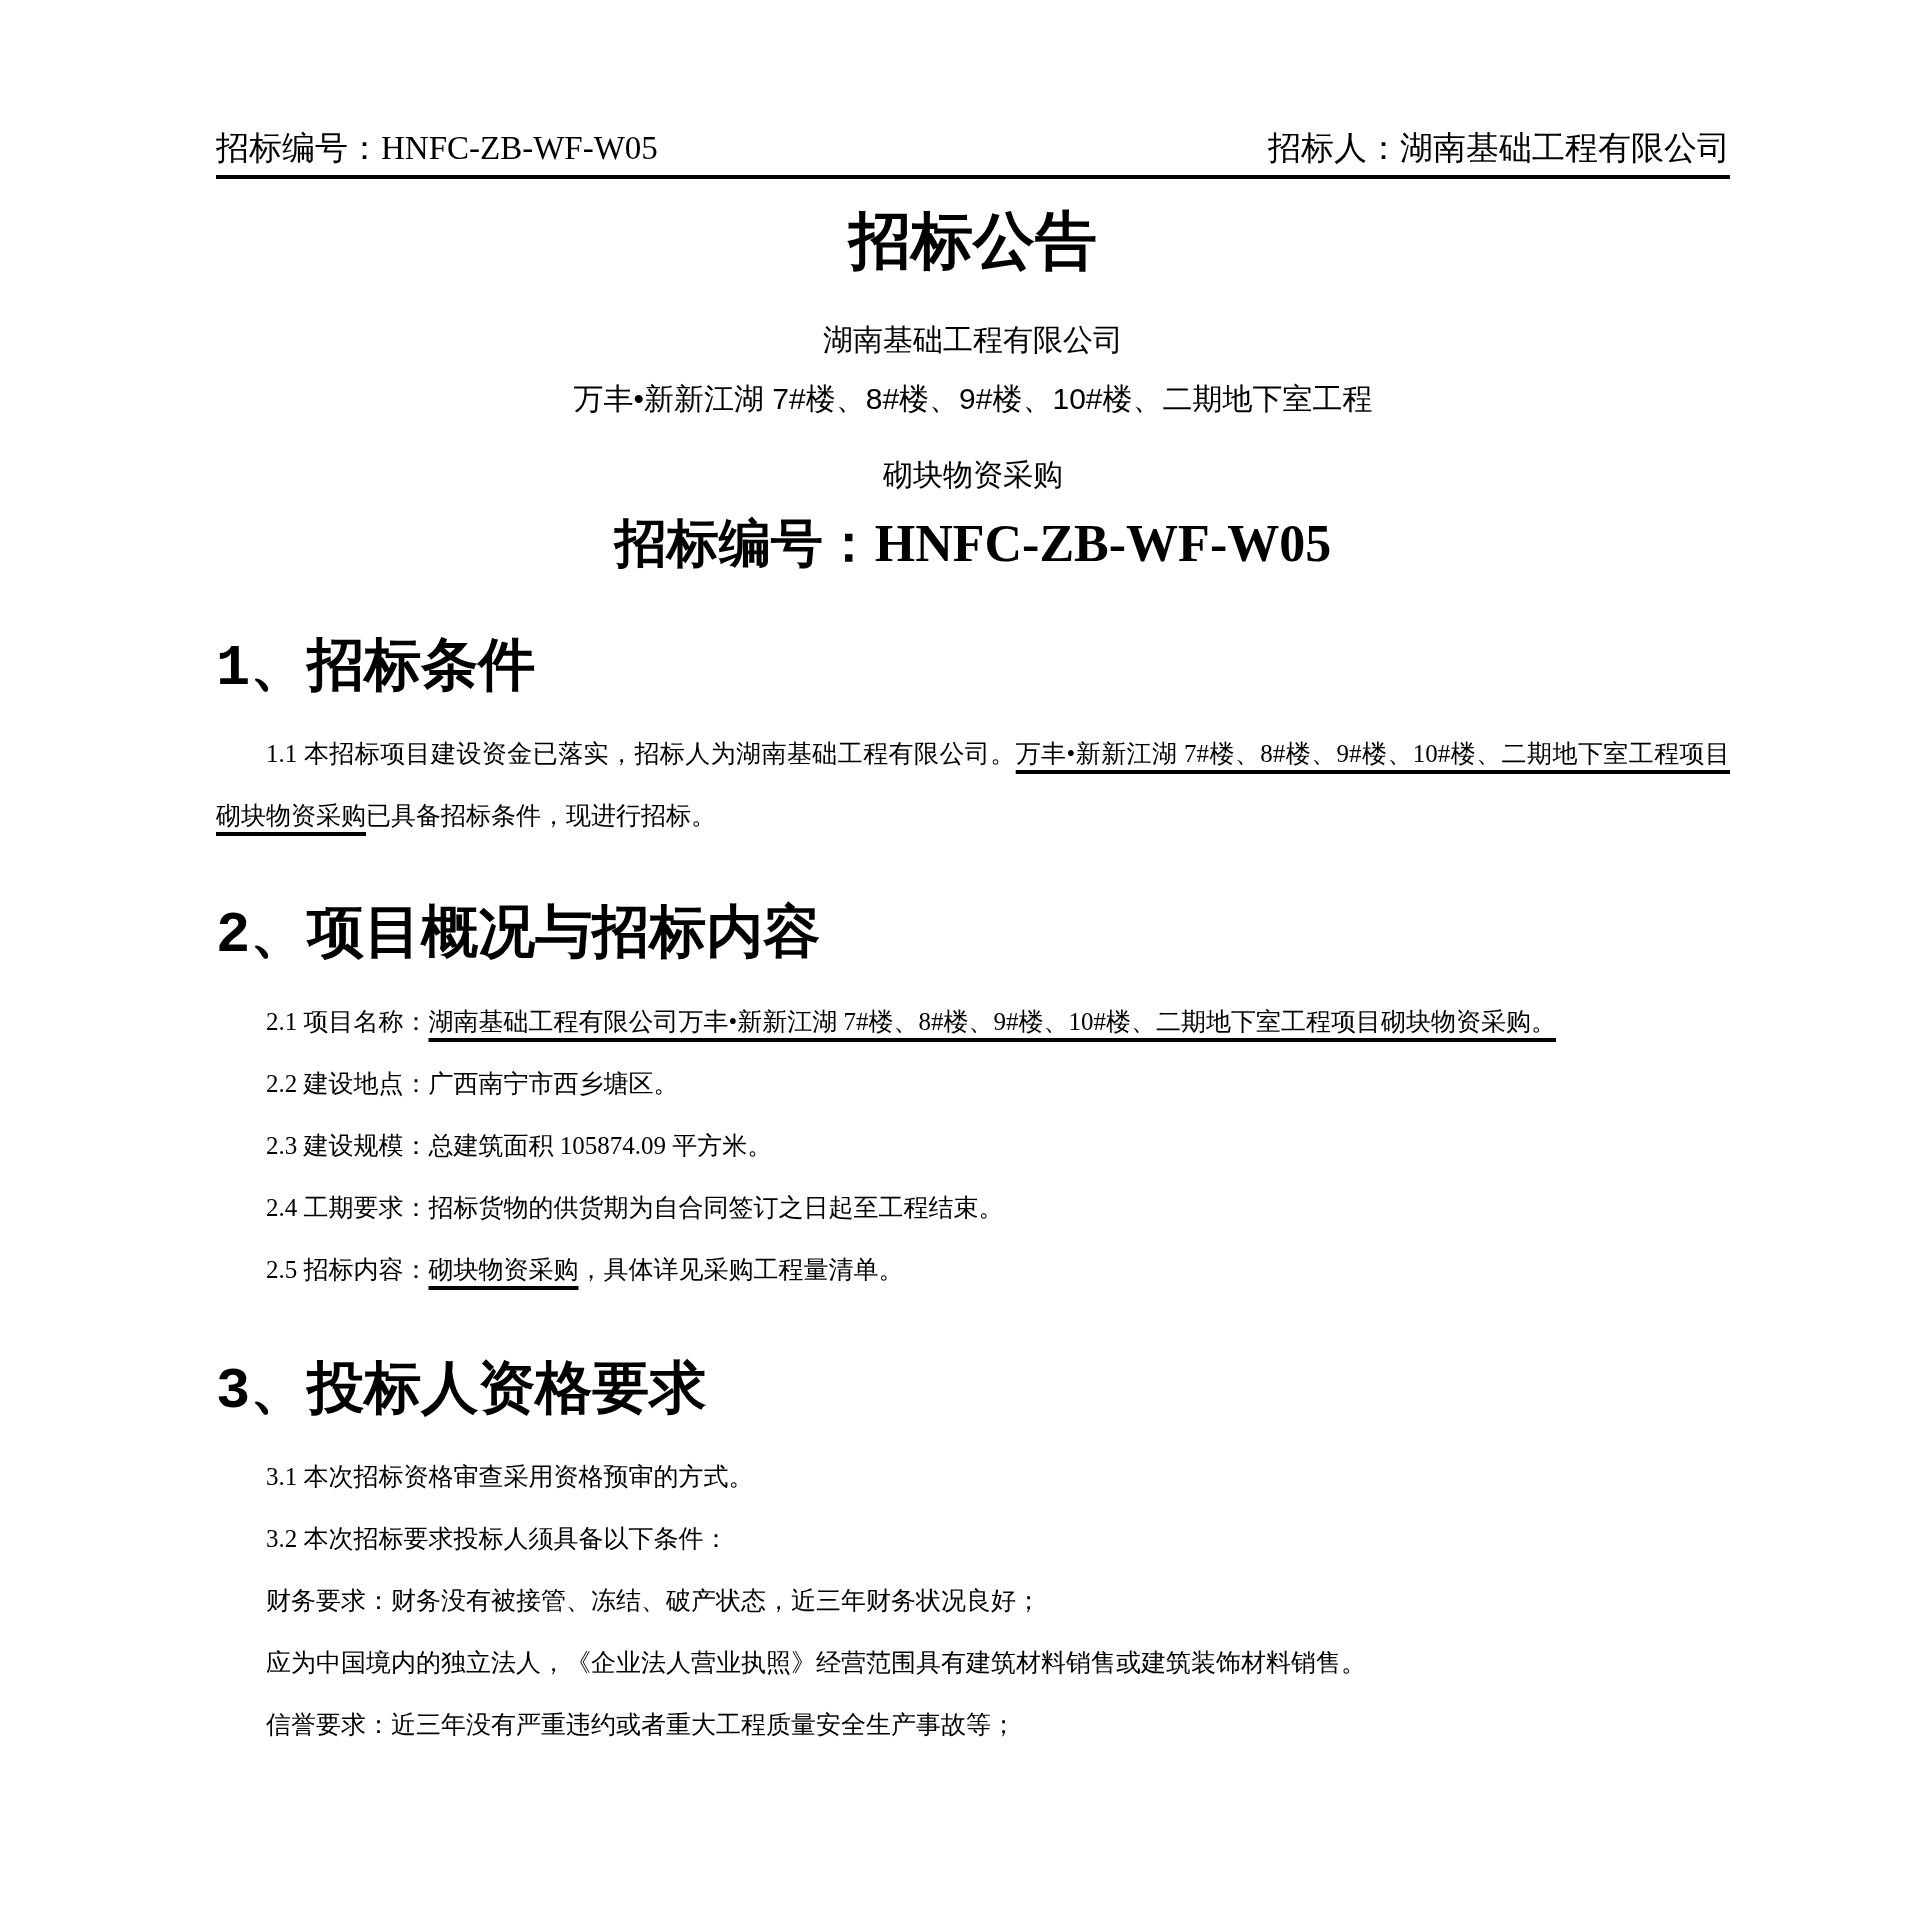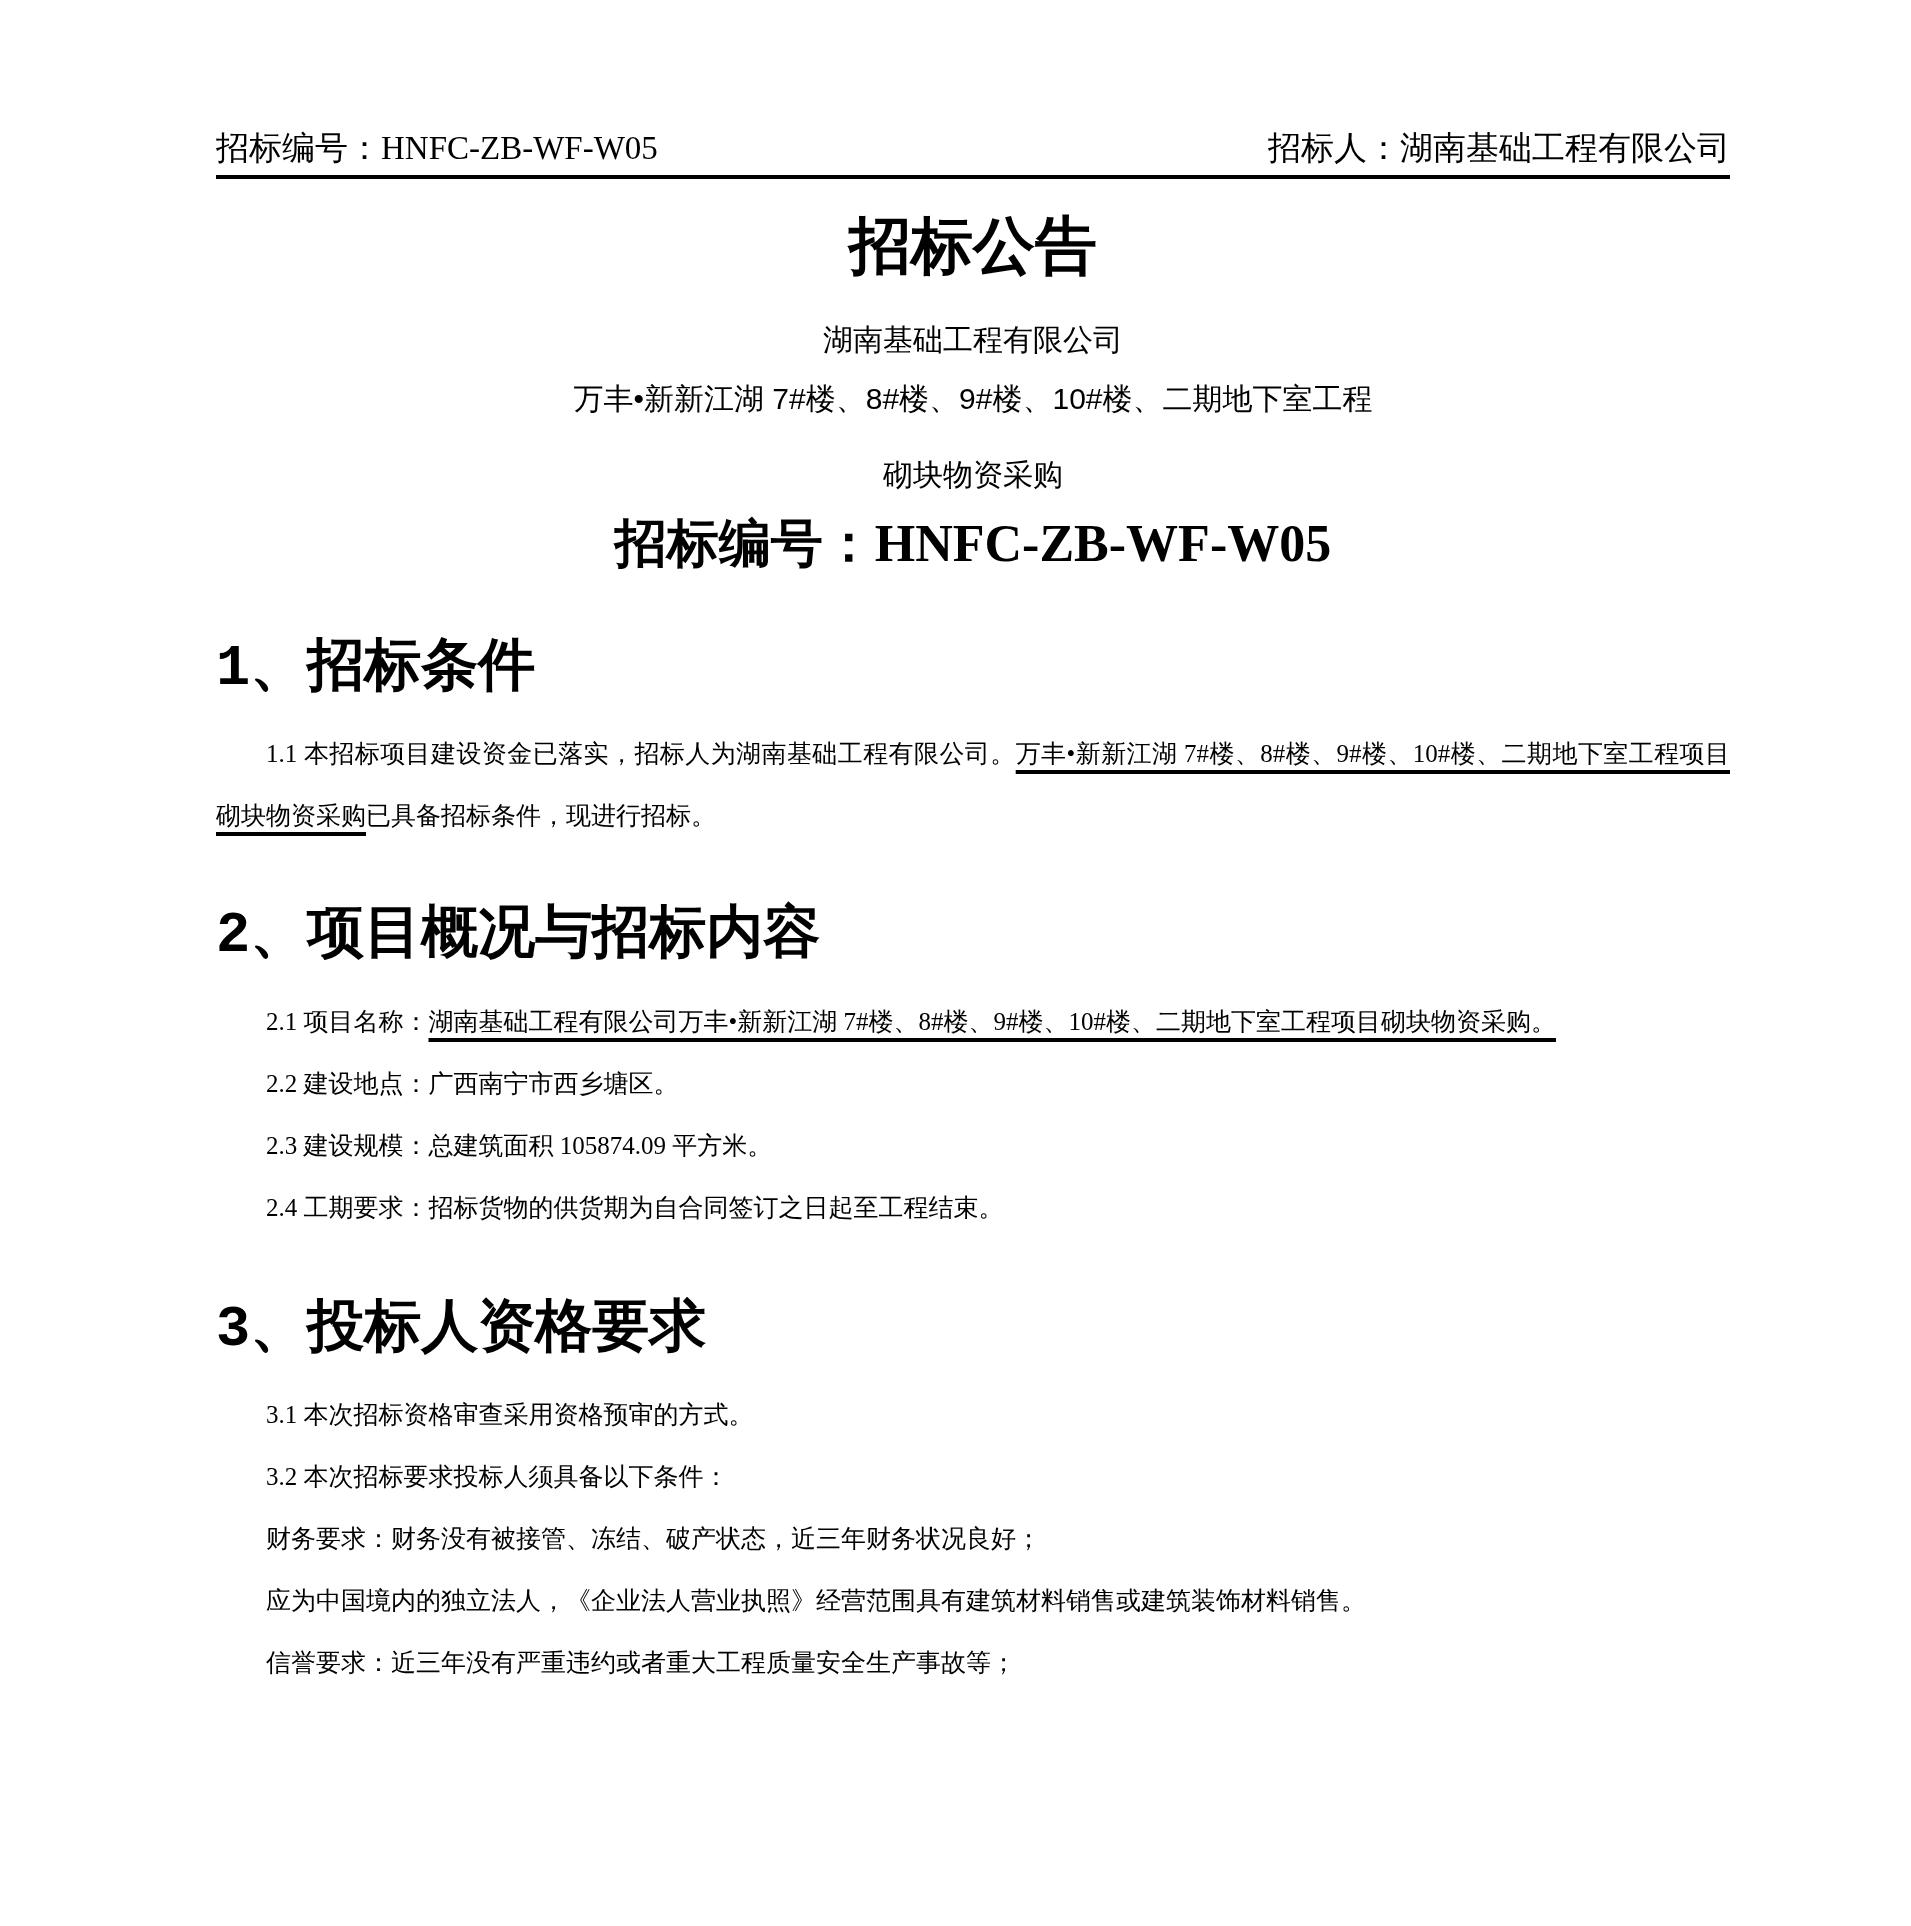--- a/index.html
+++ b/index.html
@@ -34,21 +34,21 @@
     margin-top: 5.4px;
     height: 3.5px;
     background: #000;
   }
   .doc-title {
     margin-top: 28px;
     text-align: center;
     font-size: 62px;
     line-height: 1.25;
     font-weight: bold;
-    font-family: Liberation Sans, sans-serif;
+    font-family: Liberation Mono, monospace;
   }
   .subtitle {
     text-align: center;
     font-size: 30px;
     line-height: 1.25;
     font-weight: normal;
     font-family: "Liberation Sans", "DejaVu Sans", sans-serif;
   }
   .company { margin-top: 37px; }
   .project { margin-top: 21px; }
@@ -104,20 +104,21 @@
   <div class="code-line">招标编号：HNFC-ZB-WF-W05</div>
 
   <h2 class="sec sec-first">1、招标条件</h2>
   <p class="body first"><span>1.1 本招标项目建设资金已落实，招标人为湖南基础工程有限公司。</span><span class="u">万丰•新新江湖 7#楼、8#楼、9#楼、10#楼、二期地下室工程项目砌块物资采购</span><span>已具备招标条件，现进行招标。</span></p>
 
   <h2 class="sec">2、项目概况与招标内容</h2>
   <p class="body first"><span>2.1 项目名称：</span><span class="u">湖南基础工程有限公司万丰•新新江湖 7#楼、8#楼、9#楼、10#楼、二期地下室工程项目砌块物资采购。</span></p>
   <p class="body">2.2 建设地点：广西南宁市西乡塘区。</p>
   <p class="body">2.3 建设规模：总建筑面积 105874.09 平方米。</p>
   <p class="body">2.4 工期要求：招标货物的供货期为自合同签订之日起至工程结束。</p>
+  <p class="body"><span>2.5 招标内容：</span><span class="u">砌块物资采购</span><span>，具体详见采购工程量清单。</span></p>
 
   <h2 class="sec sec-3">3、投标人资格要求</h2>
   <p class="body first">3.1 本次招标资格审查采用资格预审的方式。</p>
   <p class="body">3.2 本次招标要求投标人须具备以下条件：</p>
   <p class="body">财务要求：财务没有被接管、冻结、破产状态，近三年财务状况良好；</p>
   <p class="body">应为中国境内的独立法人，《企业法人营业执照》经营范围具有建筑材料销售或建筑装饰材料销售。</p>
   <p class="body">信誉要求：近三年没有严重违约或者重大工程质量安全生产事故等；</p>
 
 </div>
 

